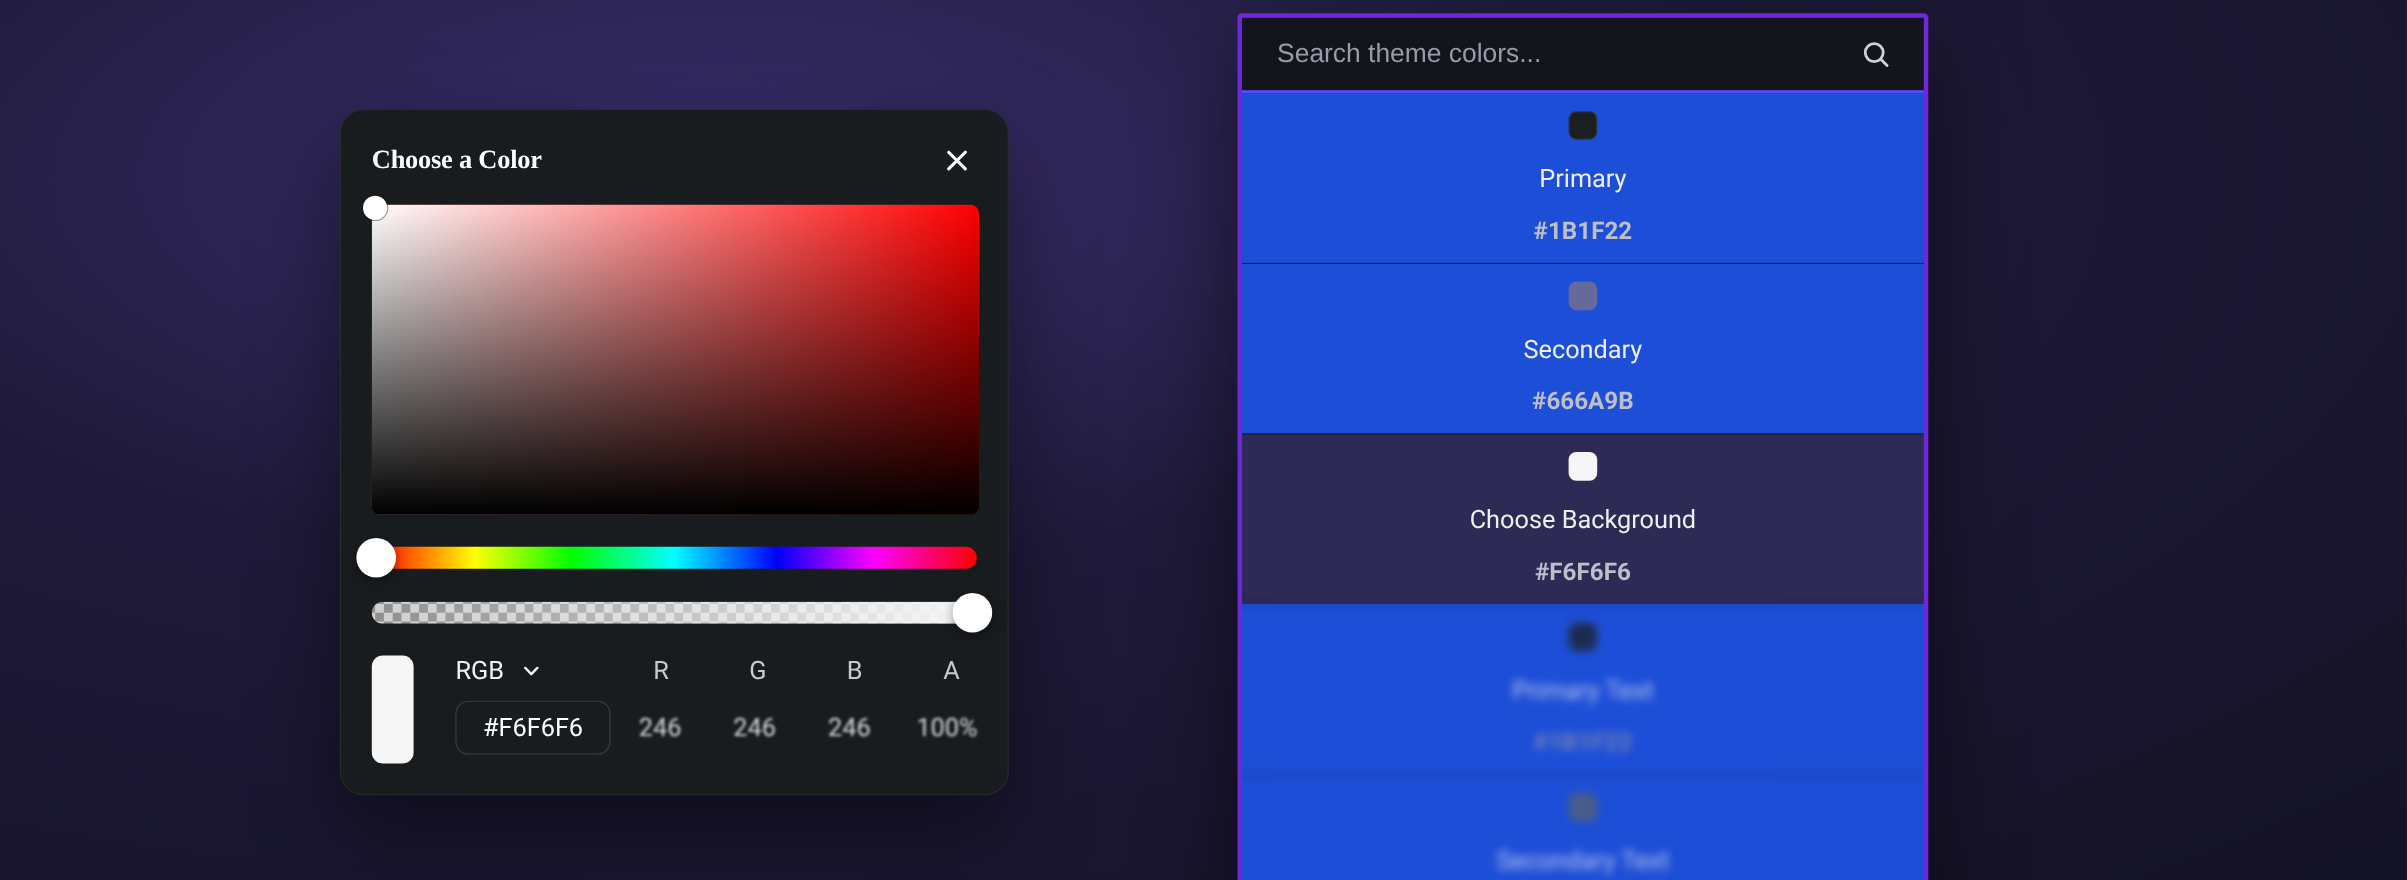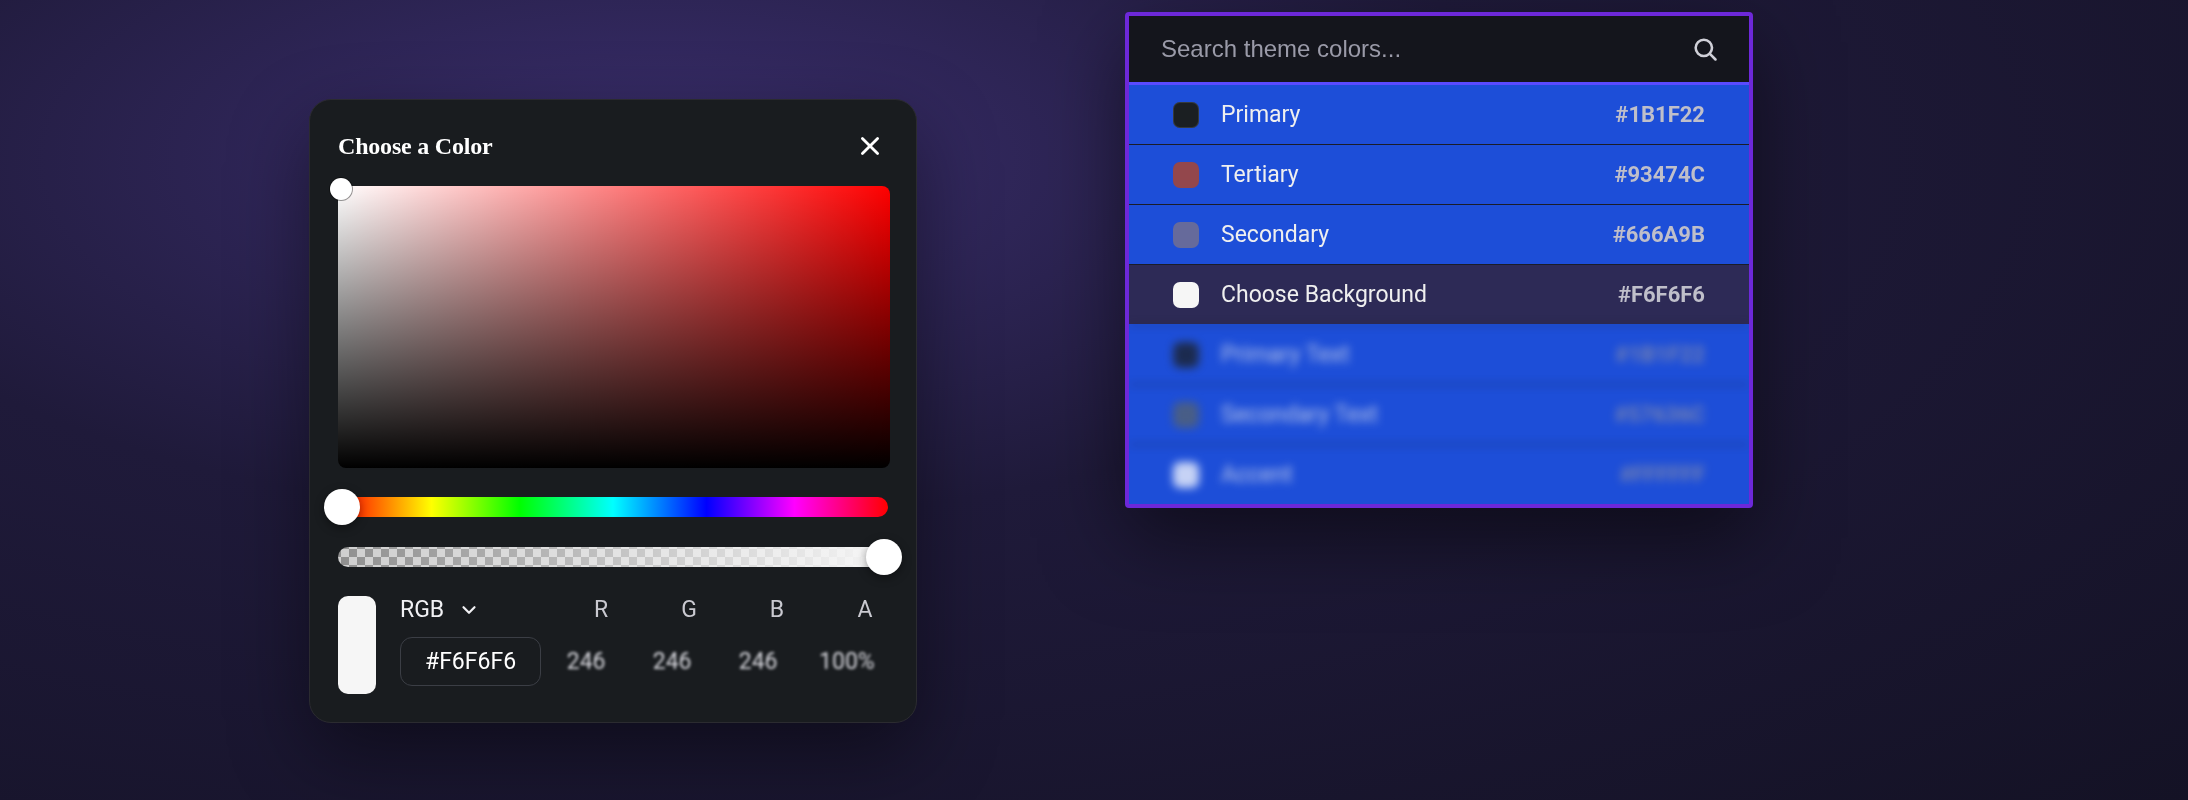--- a/index.html
+++ b/index.html
@@ -99,21 +99,21 @@
   }
   .hue-thumb { left: 4px; }
   .alpha-thumb { left: calc(100% - 4px); }
 
   .slider-wrap.alpha { margin-top: 28px; }
 
   .cp-footer {
     margin-top: 28px;
     display: flex;
     align-items: flex-start;
-    gap: 24px;
+    gap: 38px;
   }
   .swatch {
     width: 38px;
     height: 98px;
     border-radius: 10px;
     background: #f6f6f6;
     flex: 0 0 auto;
   }
   .cp-values { flex: 1; }
   .cp-mode-row {
@@ -194,20 +194,21 @@
   }
 
   .color-list { }
   .color-row {
     display: flex;
     align-items: center;
     gap: 22px;
     padding: 16px 44px;
     border-top: 1px solid #1b1d28;
     cursor: pointer;
+    flex-direction: column;
   }
   .color-row:first-child { border-top: none; }
   .color-row.selected {
     background: #2d2a56;
   }
   .color-row.faded { filter: blur(4px); opacity: .75; }
   .sw {
     width: 26px; height: 26px;
     border-radius: 7px;
     flex: 0 0 26px;
@@ -290,25 +291,20 @@
       <line x1="21" y1="21" x2="16" y2="16"></line>
     </svg>
   </div>
   <div class="color-list" id="color-list">
       <div class="color-row">
         <div class="sw light-border" style="background: rgb(27, 31, 34);"></div>
         <div class="row-name">Primary</div>
         <div class="row-hex">#1B1F22</div>
       </div>
       <div class="color-row">
-        <div class="sw" style="background: rgb(147, 71, 76);"></div>
-        <div class="row-name">Tertiary</div>
-        <div class="row-hex">#93474C</div>
-      </div>
-      <div class="color-row">
         <div class="sw" style="background: rgb(102, 106, 155);"></div>
         <div class="row-name">Secondary</div>
         <div class="row-hex">#666A9B</div>
       </div>
       <div class="color-row selected">
         <div class="sw" style="background: rgb(246, 246, 246);"></div>
         <div class="row-name">Choose Background</div>
         <div class="row-hex">#F6F6F6</div>
       </div>
       <div class="color-row faded">

